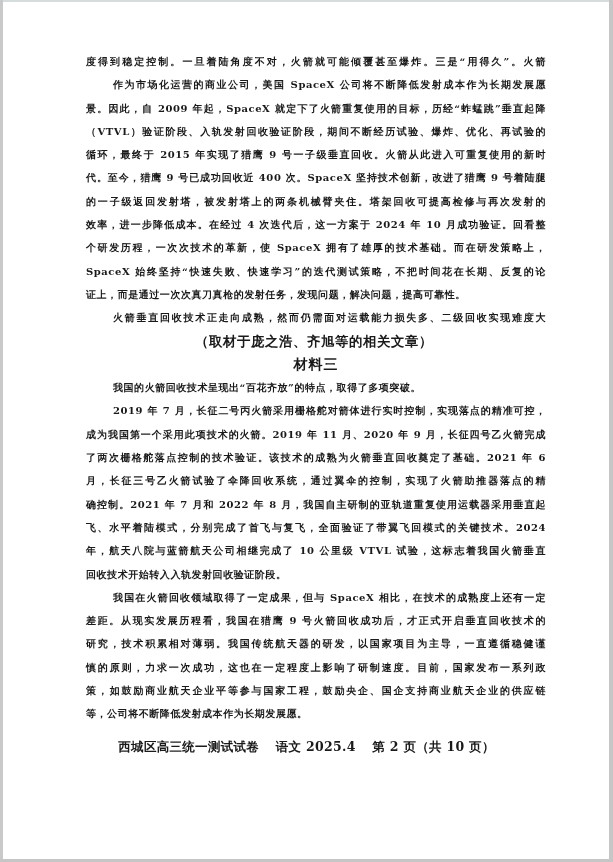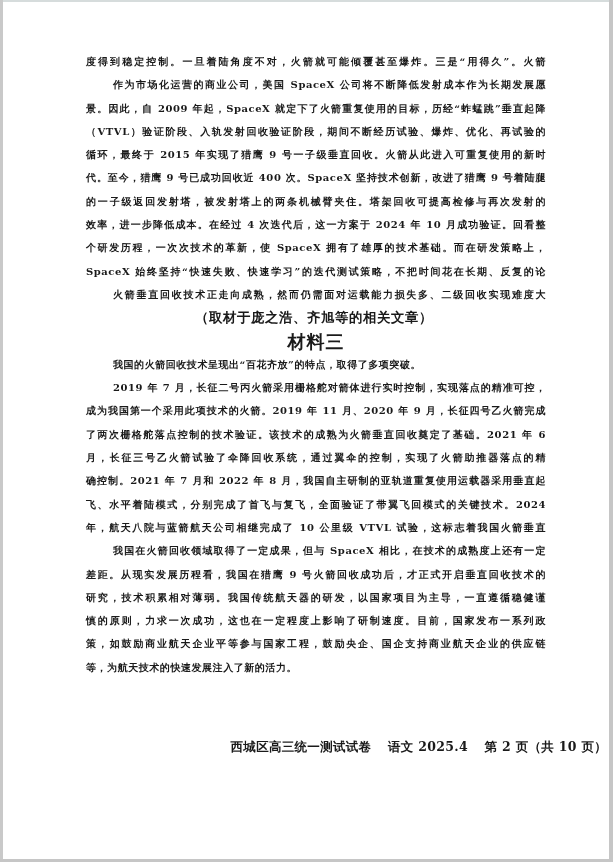--- a/index.html
+++ b/index.html
@@ -32,27 +32,27 @@
     font-weight:bold;
   }
   .line.indent { padding-left:27px; }
   .line.last { text-align-last:left; }
   .source {
     font-size:13.4px; line-height:23.3px; height:23.3px;
     text-align:center; font-weight:bold; letter-spacing:0.6px;
     padding-right:4px;
   }
   .heading {
-    font-size:18px; line-height:23.3px; height:23.3px;
+    font-size:14px; line-height:23.3px; height:23.3px;
     text-align:center; font-weight:bold; letter-spacing:1px;
     font-family: "DejaVu Sans", "Liberation Sans", sans-serif;
   }
   .footer {
     position:absolute; left:0; right:0; top:739px;
-    text-align:right; font-size:12.5px; font-weight:bold; letter-spacing:0.3px;
+    text-align:center; font-size:12.5px; font-weight:bold; letter-spacing:0.3px;
     font-family: "DejaVu Serif", "Liberation Serif", serif;
   }
   .footer span { margin:0 6px; }
 </style>
 </head>
 <body>
 
 <div class="frame-top"></div>
 <div class="frame-left"></div>
 <div class="frame-right"></div>
@@ -67,20 +67,21 @@
   <div>
     <div class="line indent">作为市场化运营的商业公司，美国 SpaceX 公司将不断降低发射成本作为长期发展愿</div>
     <div class="line">景。因此，自 2009 年起，SpaceX 就定下了火箭重复使用的目标，历经“蚱蜢跳”垂直起降</div>
     <div class="line">（VTVL）验证阶段、入轨发射回收验证阶段，期间不断经历试验、爆炸、优化、再试验的</div>
     <div class="line">循环，最终于 2015 年实现了猎鹰 9 号一子级垂直回收。火箭从此进入可重复使用的新时</div>
     <div class="line">代。至今，猎鹰 9 号已成功回收近 400 次。SpaceX 坚持技术创新，改进了猎鹰 9 号着陆腿</div>
     <div class="line">的一子级返回发射塔，被发射塔上的两条机械臂夹住。塔架回收可提高检修与再次发射的</div>
     <div class="line">效率，进一步降低成本。在经过 4 次迭代后，这一方案于 2024 年 10 月成功验证。回看整</div>
     <div class="line">个研发历程，一次次技术的革新，使 SpaceX 拥有了雄厚的技术基础。而在研发策略上，</div>
     <div class="line">SpaceX 始终坚持“快速失败、快速学习”的迭代测试策略，不把时间花在长期、反复的论</div>
+    <div class="line last">证上，而是通过一次次真刀真枪的发射任务，发现问题，解决问题，提高可靠性。</div>
   </div>
 
   <div>
     <div class="line indent">火箭垂直回收技术正走向成熟，然而仍需面对运载能力损失多、二级回收实现难度大</div>
   </div>
 
   <div class="source">（取材于庞之浩、齐旭等的相关文章）</div>
 
   <div class="heading">材料三</div>
 
@@ -89,29 +90,30 @@
   </div>
 
   <div>
     <div class="line indent">2019 年 7 月，长征二号丙火箭采用栅格舵对箭体进行实时控制，实现落点的精准可控，</div>
     <div class="line">成为我国第一个采用此项技术的火箭。2019 年 11 月、2020 年 9 月，长征四号乙火箭完成</div>
     <div class="line">了两次栅格舵落点控制的技术验证。该技术的成熟为火箭垂直回收奠定了基础。2021 年 6</div>
     <div class="line">月，长征三号乙火箭试验了伞降回收系统，通过翼伞的控制，实现了火箭助推器落点的精</div>
     <div class="line">确控制。2021 年 7 月和 2022 年 8 月，我国自主研制的亚轨道重复使用运载器采用垂直起</div>
     <div class="line">飞、水平着陆模式，分别完成了首飞与复飞，全面验证了带翼飞回模式的关键技术。2024</div>
     <div class="line">年，航天八院与蓝箭航天公司相继完成了 10 公里级 VTVL 试验，这标志着我国火箭垂直</div>
+    <div class="line last">回收技术开始转入入轨发射回收验证阶段。</div>
   </div>
 
   <div>
     <div class="line indent">我国在火箭回收领域取得了一定成果，但与 SpaceX 相比，在技术的成熟度上还有一定</div>
     <div class="line">差距。从现实发展历程看，我国在猎鹰 9 号火箭回收成功后，才正式开启垂直回收技术的</div>
     <div class="line">研究，技术积累相对薄弱。我国传统航天器的研发，以国家项目为主导，一直遵循稳健谨</div>
     <div class="line">慎的原则，力求一次成功，这也在一定程度上影响了研制速度。目前，国家发布一系列政</div>
     <div class="line">策，如鼓励商业航天企业平等参与国家工程，鼓励央企、国企支持商业航天企业的供应链</div>
-    <div class="line last">等，为航天技术的快速发展注入了新的活力。</div>
+    <div class="line last">等，公司将不断降低发射成本作为长期发展愿。</div>
   </div>
 
 </div>
 
 <div class="footer">
   <span>西城区高三统一测试试卷</span>
   <span>语文 2025.4</span>
   <span>第 2 页（共 10 页）</span>
 </div>
 

